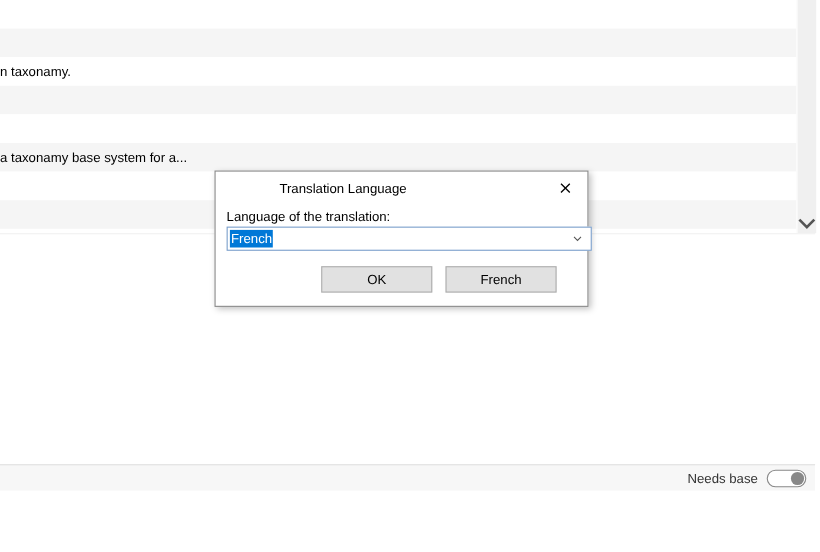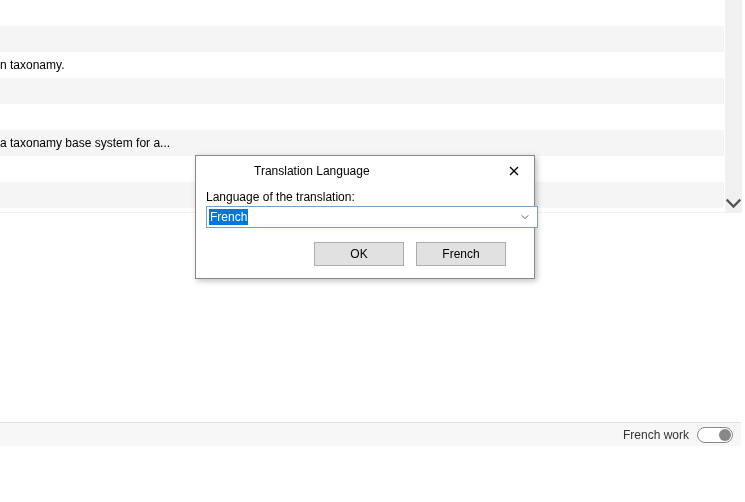--- a/index.html
+++ b/index.html
@@ -175,21 +175,21 @@
   .combo-arrow svg { width: 8px; height: 6px; }
 
   .dialog-buttons {
     display: flex;
     justify-content: flex-end;
     gap: 12px;
     margin-top: 14px;
     padding-right: 2px;
   }
   .win-btn {
-    width: 90px;
+    width: 101px;
     height: 24px;
     border: 1px solid #adadad;
     background: #e1e1e1;
     font-size: 12px;
     font-family: inherit;
     cursor: default;
     padding: 0;
   }
 </style>
 </head>
@@ -210,21 +210,21 @@
   <div class="vscroll-arrow down">
     <svg viewBox="0 0 10 6">
         <polyline points="1,1 5,5 9,1" fill="none" stroke="#555" stroke-width="1.4"></polyline>
       </svg>
   </div>
 </div>
 
 <div class="lower-pane"></div>
 
 <div class="status-bar">
-  <span>French work</span>
+  <span>Needs base</span>
   <div class="toggle">
     <div class="toggle-knob"></div>
   </div>
 </div>
 
 <div class="dialog">
   <div class="dialog-titlebar">
     <span class="dialog-title">Translation Language</span>
     <div class="dialog-close">
       <span>

